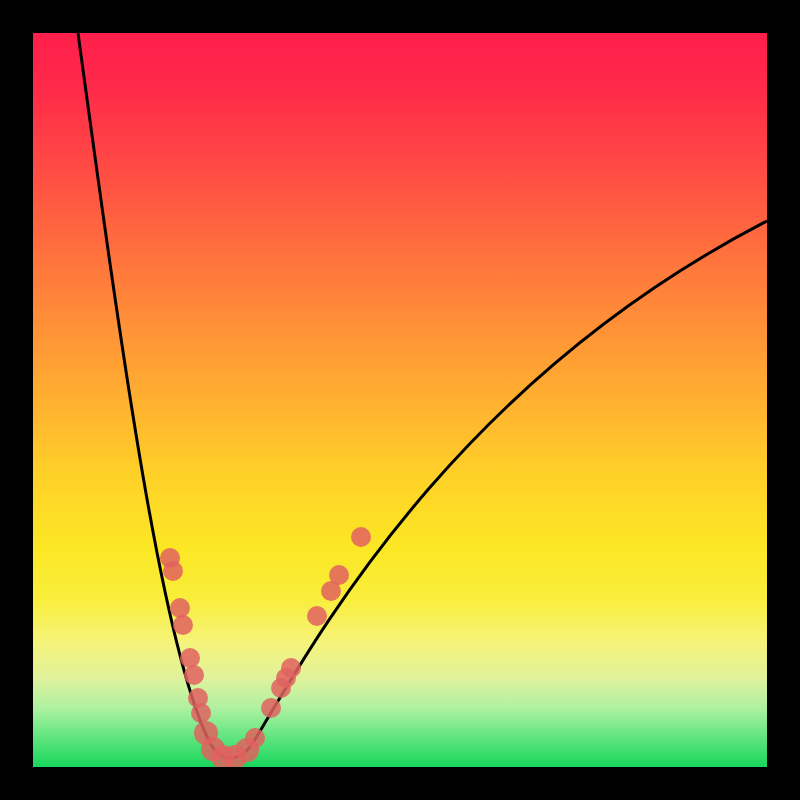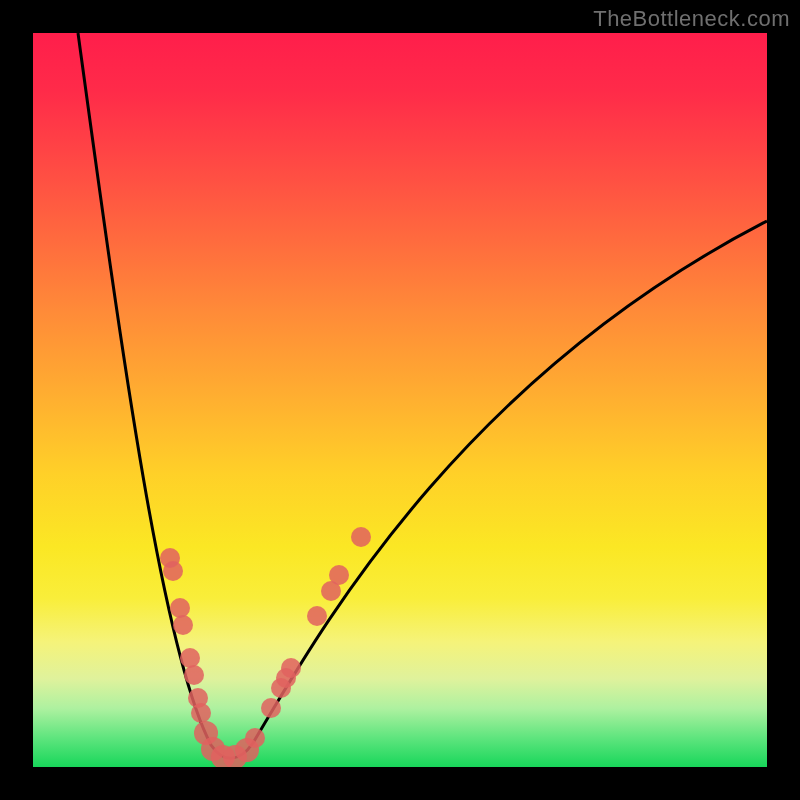--- a/index.html
+++ b/index.html
@@ -63,21 +63,20 @@
   }
   .dot {
     fill: #e0625f;
     fill-opacity: 0.85;
   }
 </style>
 </head>
 <body>
 
 <div class="frame">
-  <div class="watermark">TheBottleneck.com</div>
   <div class="plot">
     <svg class="curve" viewBox="0 0 734 734" preserveAspectRatio="none">
       <path fill="none" stroke="#000" stroke-width="3" d="M 45 0 C 90 330, 130 620, 178 712 C 190 730, 206 730, 220 710 C 280 610, 420 350, 734 188"></path>
       <g>
         <circle class="dot" cy="525" r="10" cx="137"></circle>
         <circle class="dot" cy="538" r="10" cx="140"></circle>
         <circle class="dot" cy="575" r="10" cx="147"></circle>
         <circle class="dot" cy="592" r="10" cx="150"></circle>
         <circle class="dot" cy="625" r="10" cx="157"></circle>
         <circle class="dot" cy="642" r="10" cx="161"></circle>

